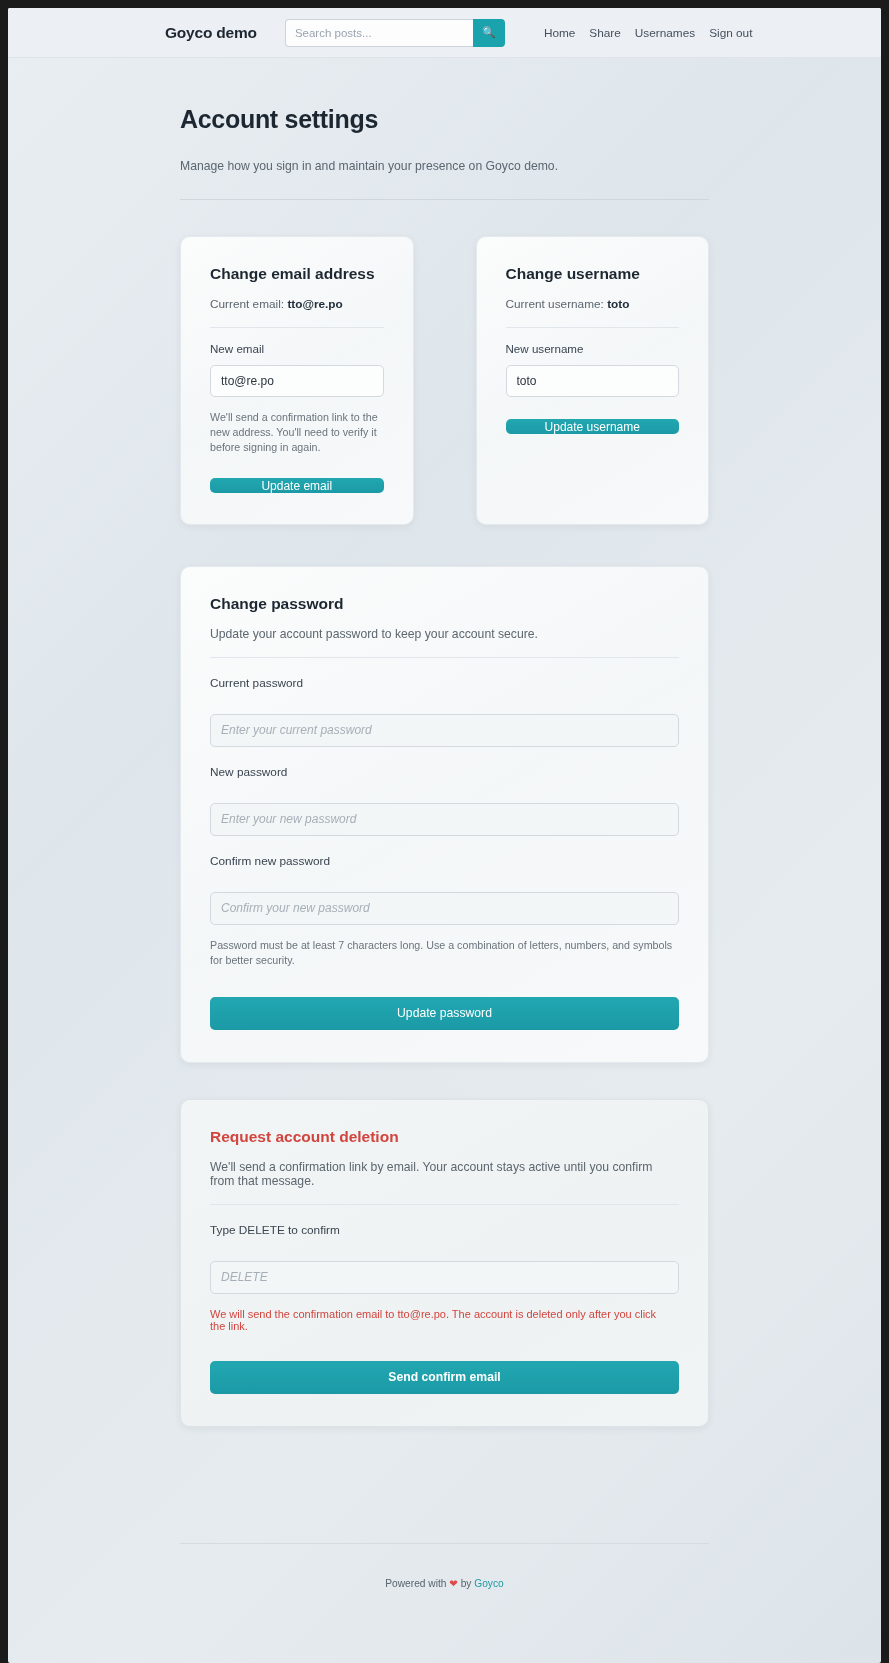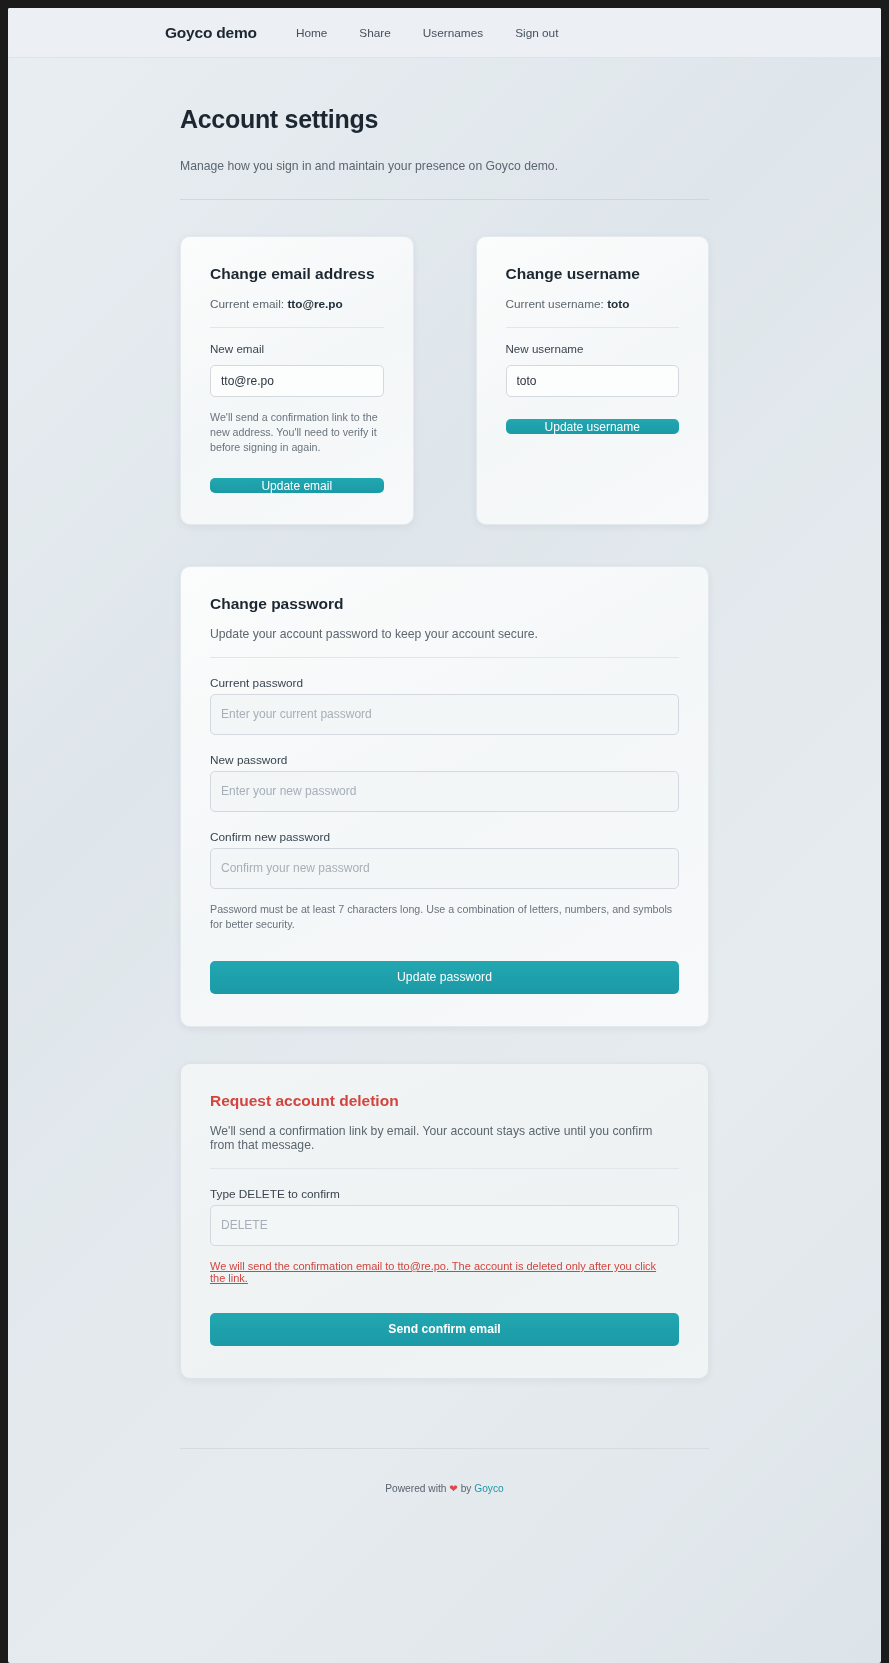--- a/index.html
+++ b/index.html
@@ -75,21 +75,21 @@
     color: #fff;
     font-size: 11px;
     cursor: pointer;
     display: flex;
     align-items: center;
     justify-content: center;
   }
   .navlinks {
     display: flex;
     align-items: center;
-    gap: 32px;
+    gap: 14px;
     margin-left: 39px;
   }
   .navlink {
     font-size: 11.8px;
     color: #46515d;
     text-decoration: none;
     white-space: nowrap;
     cursor: pointer;
   }
 
@@ -166,21 +166,21 @@
     border: 1px solid #d3d9de;
     border-radius: 5px;
     background: #fcfdfd;
     padding: 0 10px;
     font-size: 12px;
     color: #2c3540;
     font-family: "Liberation Sans", sans-serif;
     outline: none;
   }
   .text-input::placeholder { color: #a6afb8; }
-  .text-input.tall { height: 41px; margin-top: 4px; background: #f3f6f7; }
+  .text-input.tall { height: 33px; margin-top: 24px; background: #f3f6f7; font-style: italic; }
   .help {
     font-size: 10.7px;
     color: #6a747d;
     line-height: 1.42;
     margin: 13px 0 0 0;
   }
   .btn {
     width: 100%;
     height: 15px;
     margin-top: 22px;
@@ -210,26 +210,25 @@
   .danger-title {
     font-size: 15.5px;
     font-weight: bold;
     color: #d2453e;
     margin: 0;
   }
   .danger-warn {
     font-size: 11px;
     color: #d2453e;
     margin: 14px 16px 0 0;
-    text-decoration: underline;
   }
 
   
   .footer {
-    margin-top: 69px;
+    margin-top: 116px;
     border-top: 1px solid #d5dbe0;
     height: 80px;
     display: flex;
     align-items: center;
     justify-content: center;
   }
   .footer-text {
     font-size: 10.2px;
     color: #59636d;
   }
@@ -238,20 +237,24 @@
 </style>
 </head>
 <body>
 
 <div class="page">
 
   <div class="topbar">
     <div class="topbar-inner">
       <div class="brand">Goyco demo</div>
 
+      <div class="searchwrap">
+        <input class="search-input" type="text" placeholder="Search posts..." style="">
+        <button class="search-btn">🔍</button>
+      </div>
 
       <div class="navlinks">
         <a class="navlink">Home</a>
         <a class="navlink">Share</a>
         <a class="navlink">Usernames</a>
         <a class="navlink">Sign out</a>
       </div>
     </div>
   </div>
 

